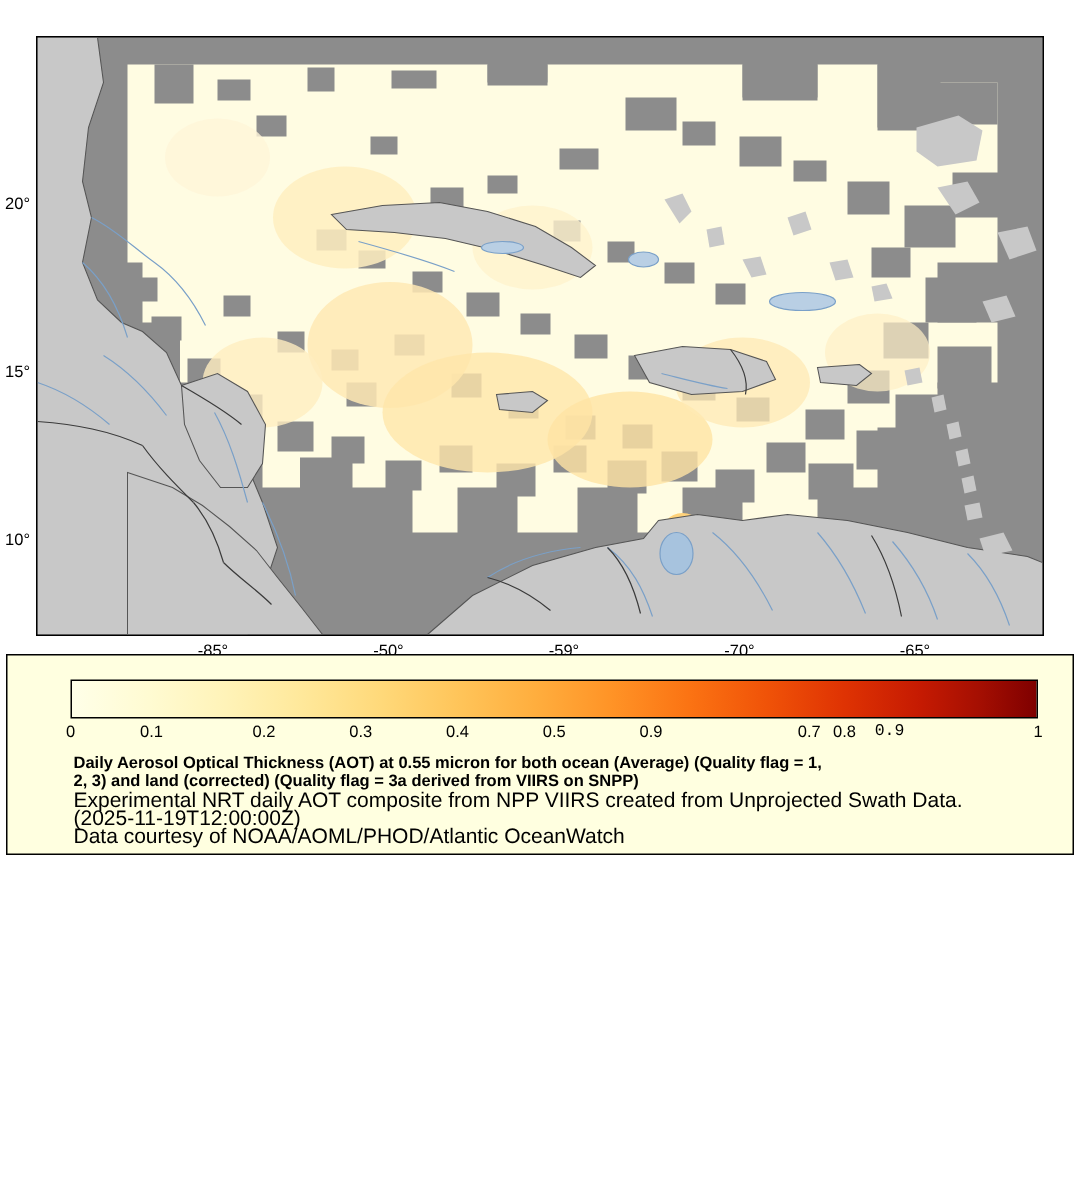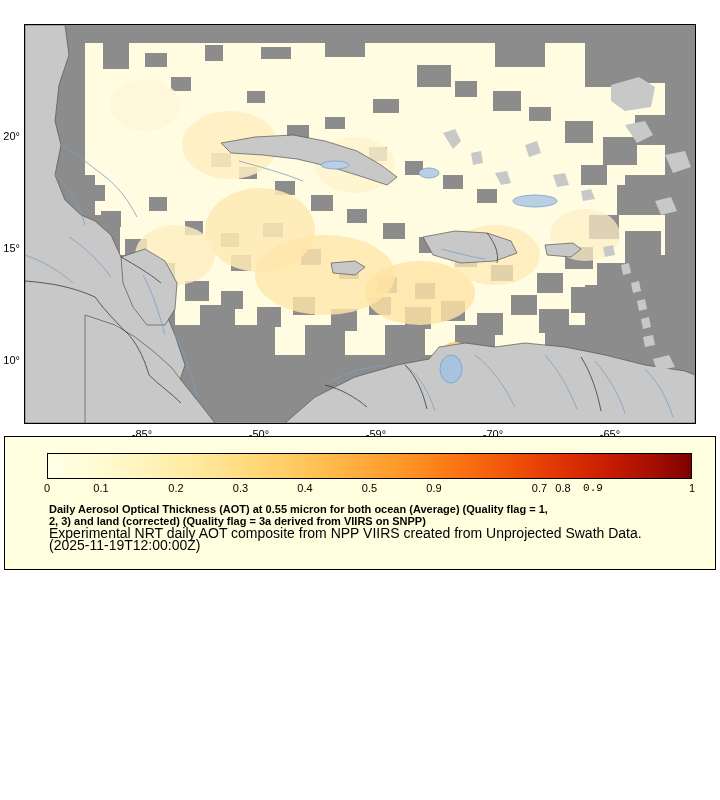--- a/index.html
+++ b/index.html
@@ -334,16 +334,17 @@
       <div class="cb-tick" style="left:516px;">0.8</div>
       <div class="cb-tick" style="left:546px;font-family:Liberation Mono, monospace;">0.9</div>
       <div class="cb-tick" style="left:645px;">1</div>
     </div>
 
     <div id="caption">
       <div class="cap-bold">Daily Aerosol Optical Thickness (AOT) at 0.55 micron for both ocean (Average) (Quality flag = 1,</div>
       <div class="cap-bold">2, 3) and land (corrected) (Quality flag = 3a derived from VIIRS on SNPP)</div>
       <div class="cap-plain">Experimental NRT daily AOT composite from NPP VIIRS created from Unprojected Swath Data.</div>
       <div class="cap-plain">(2025-11-19T12:00:00Z)</div>
+      <div class="cap-plain">Data courtesy of NOAA/AOML/PHOD/Atlantic OceanWatch</div>
     </div>
   </div>
 
 </div>
 
 </body></html>

